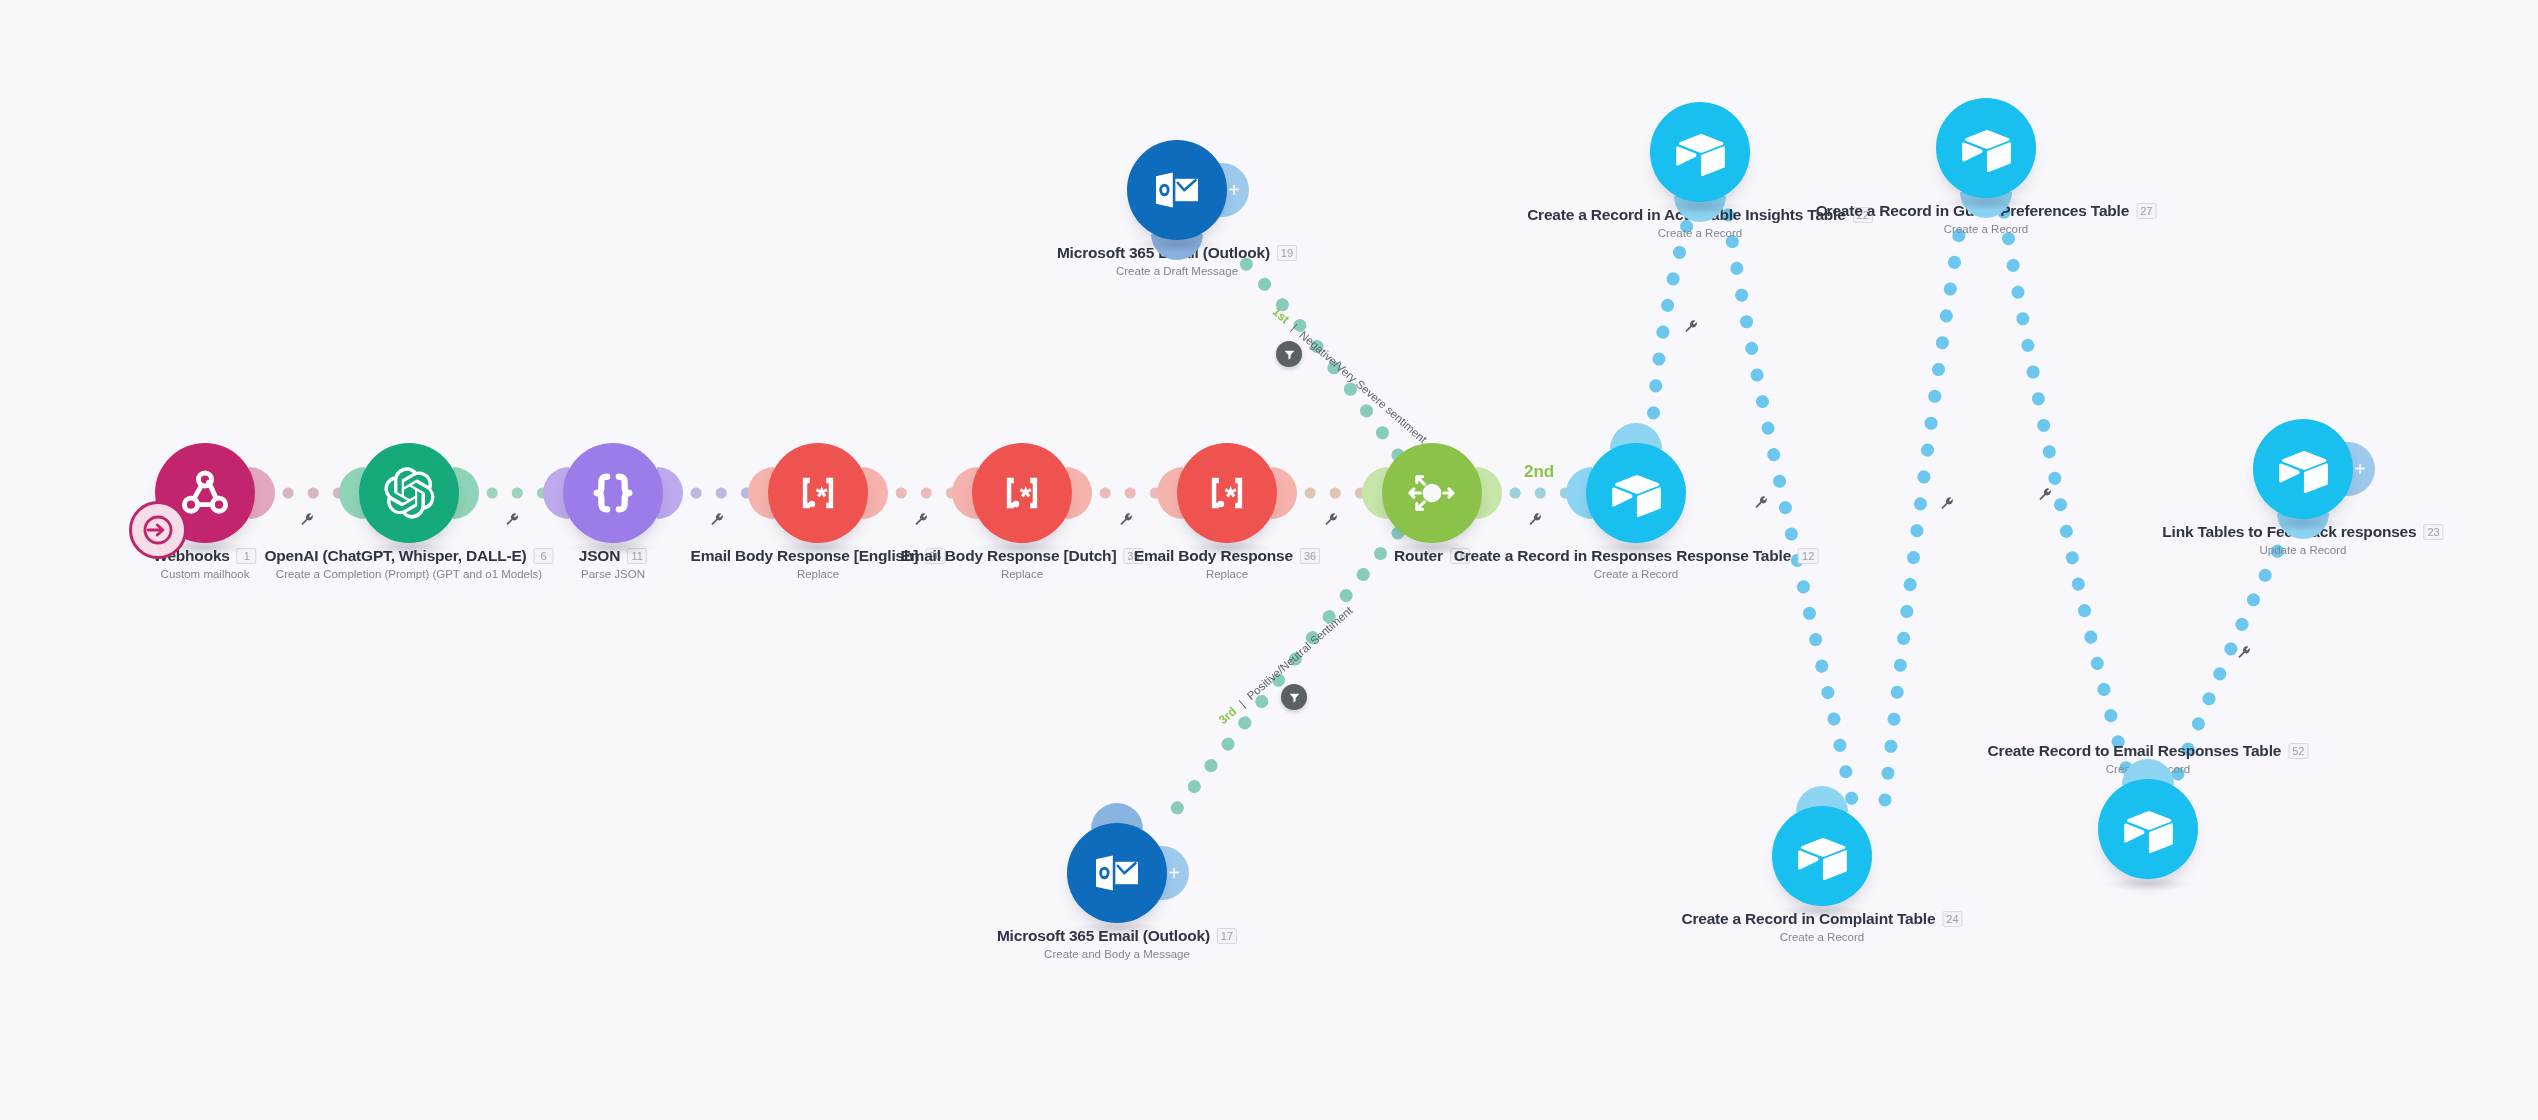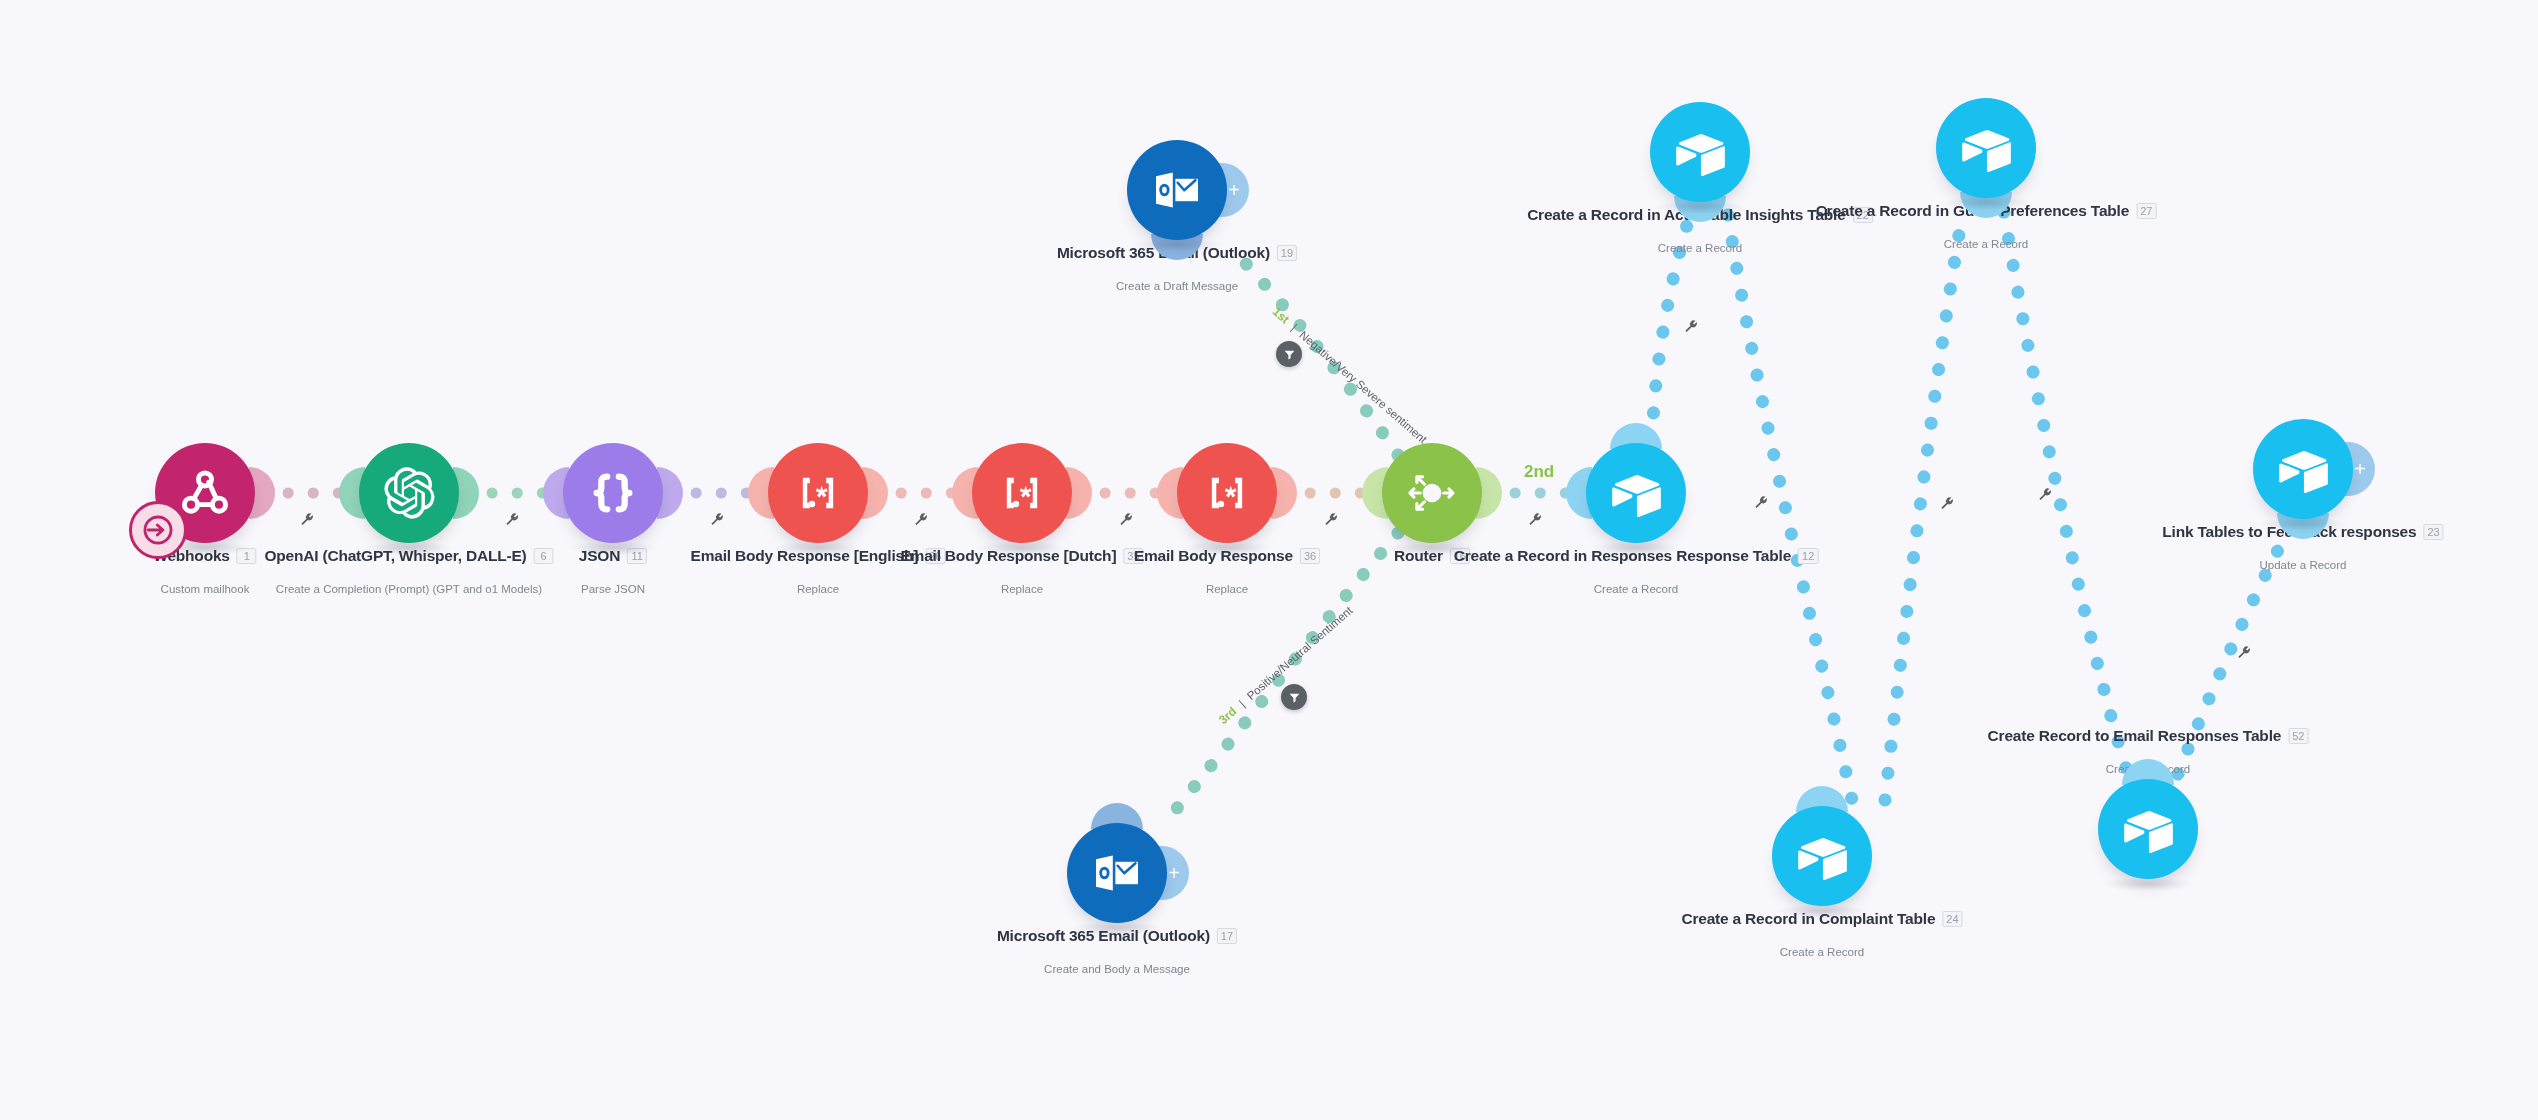--- a/index.html
+++ b/index.html
@@ -34,21 +34,21 @@
         opacity:.85;z-index:2;}
   .shadow-ellipse{position:absolute;left:50%;bottom:-12px;transform:translateX(-50%);
         width:92px;height:14px;border-radius:50%;
         background:radial-gradient(ellipse at center, rgba(60,60,90,.15), rgba(60,60,90,0) 70%);}
   .caption{position:absolute;left:50%;transform:translateX(-50%);top:104px;white-space:nowrap;text-align:center;}
   .caption.above{top:auto;bottom:104px;}
   .title-row{display:flex;align-items:center;justify-content:center;gap:7px;}
   .ntitle{font-size:15.5px;font-weight:700;color:#2f3542;letter-spacing:-.2px;}
   .nbadge{font-size:11px;color:#9aa0ab;border:1px solid #d6d9e0;background:#f4f3f8;
           border-radius:2px;padding:0 3px;line-height:14px;min-width:12px;text-align:center;}
-  .nsub{font-size:11.5px;color:#80868f;margin-top:18px;}
+  .nsub{font-size:11.5px;color:#80868f;margin-top:3px;}
 
   
   .trigger-badge{position:absolute;left:-26px;bottom:-16px;width:52px;height:52px;border-radius:50%;
       background:#f6dde7;border:3px solid #c0246b;display:flex;align-items:center;justify-content:center;z-index:9;}
   .trigger-badge svg{width:34px;height:34px;}
 
   
   .wrench{position:absolute;transform:translate(-50%,-50%);color:#5c5f66;font-size:15px;z-index:6;
           user-select:none;}
   .wrench svg{width:15px;height:15px;display:block;}

